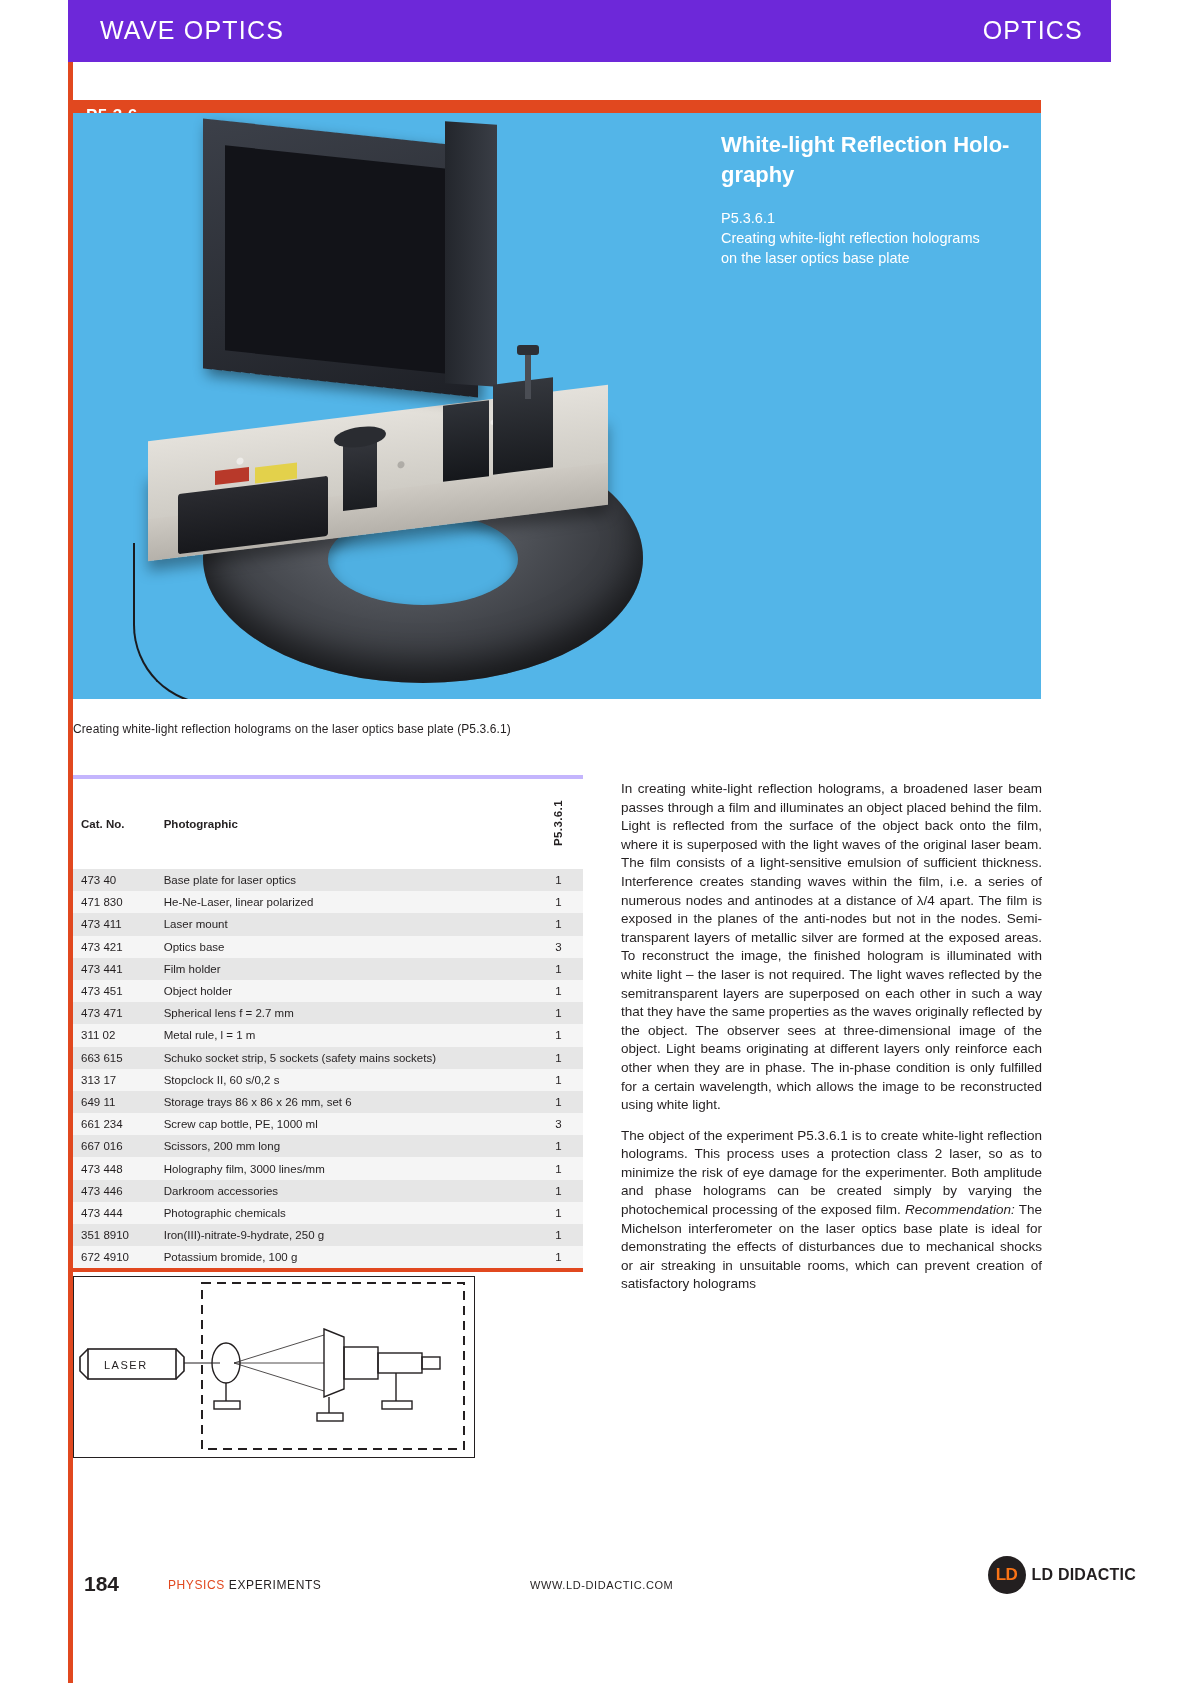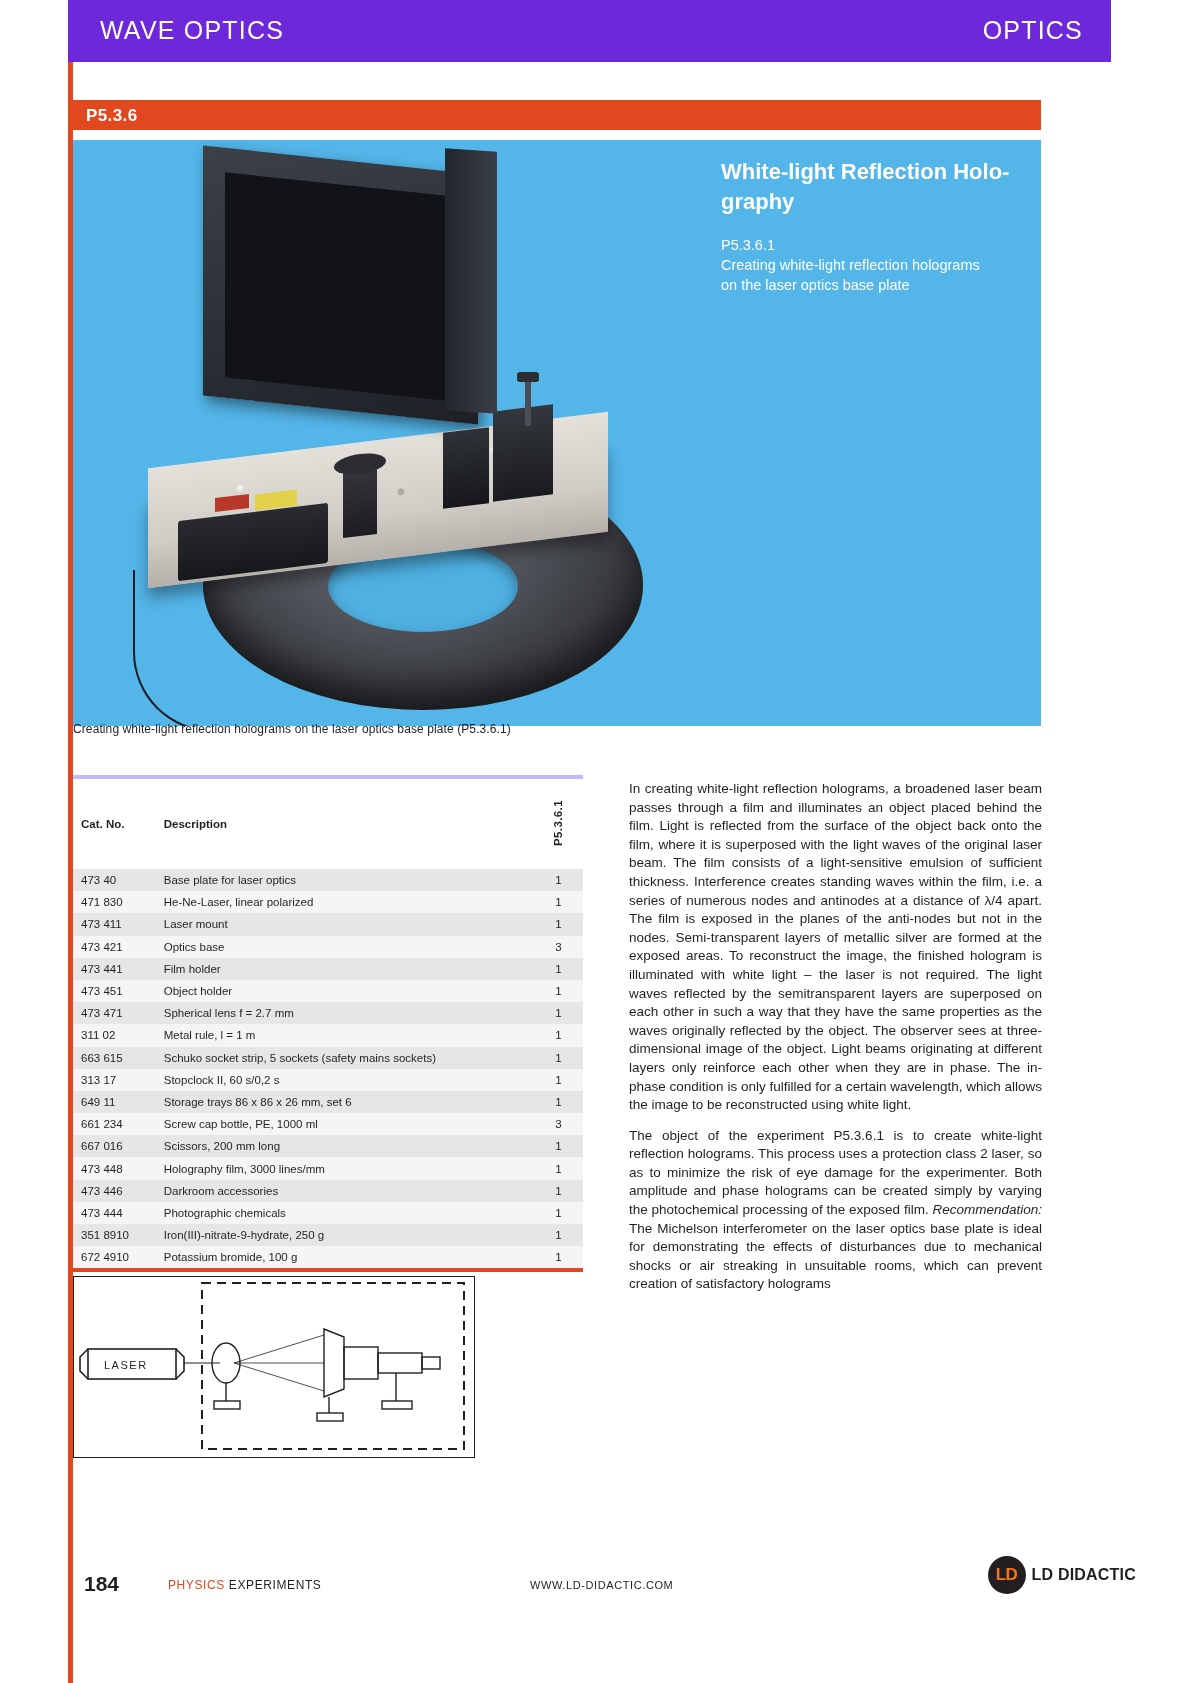--- a/index.html
+++ b/index.html
@@ -69,21 +69,21 @@
     color: #ffffff;
     font-size: 17px;
     font-weight: bold;
     letter-spacing: 0.4px;
   }
 
   
   .hero {
     position: absolute;
     left: 73px;
-    top: 140px;
+    top: 113px;
     width: 968px;
     height: 586px;
     background: #53b5e8;
     overflow: hidden;
   }
   .hero-title {
     position: absolute;
     left: 648px;
     top: 17px;
     width: 300px;
@@ -279,21 +279,21 @@
   
   .body-col {
     position: absolute;
     left: 617px;
     top: 780px;
     width: 425px;
     font-size: 13.5px;
     line-height: 18.6px;
     text-align: justify;
   }
-  .body-col p { margin: 0 0 12px 12px; }
+  .body-col p { margin: 0 0 12px 4px; }
   .body-col em { font-style: italic; }
 
   
   .schematic {
     position: absolute;
     left: 73px;
     top: 1276px;
     width: 400px;
     height: 180px;
     border: 1px solid #231f20;
@@ -379,21 +379,21 @@
   <div class="hero-title">White-light Reflection Holo-<br>graphy</div>
   <div class="hero-sub">P5.3.6.1<br>Creating white-light reflection holograms<br>on the laser optics base plate</div>
 </div>
 <div class="hero-caption">Creating white-light reflection holograms on the laser optics base plate (P5.3.6.1)</div>
 
 <div class="table-wrap">
   <table class="parts">
     <thead>
       <tr class="th-row">
         <th class="col-cat">Cat. No.</th>
-        <th class="col-desc">Description</th>
+        <th class="col-desc">Photographic</th>
         <th class="col-qty">
           <span class="vert-head">P5.3.6.1</span>
         </th>
       </tr>
     </thead>
     <tbody id="parts-body">
         <tr>
           <td class="col-cat">473 40</td>
           <td class="col-desc">Base plate for laser optics</td>
           <td class="col-qty">1</td>

